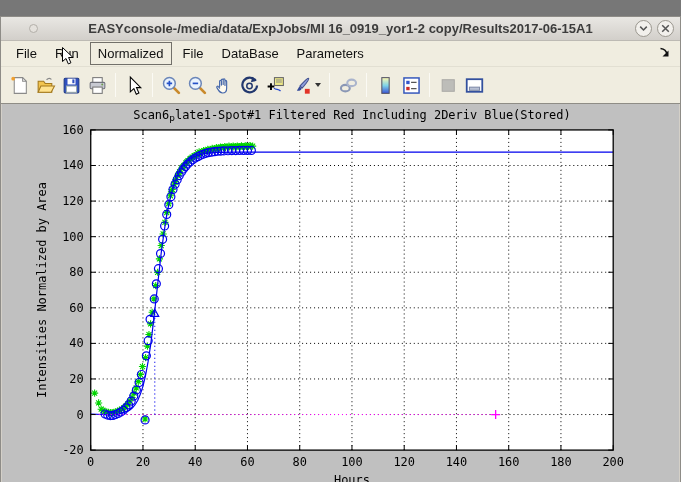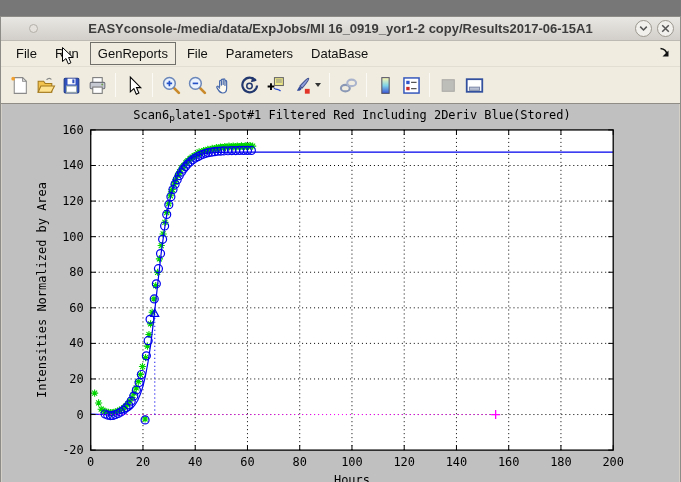--- a/index.html
+++ b/index.html
@@ -76,24 +76,24 @@
           <svg viewBox="0 0 16 16">
             <path d="M4.5 4.5l7 7M11.5 4.5l-7 7" stroke="#555" fill="none" stroke-width="1.6"></path>
           </svg>
         </button>
     </span>
   </div>
 
   <div class="menubar" id="menubar">
     <span class="menu-item">File</span>
       <span class="menu-item">Run</span>
-      <span class="menu-item boxed">GenReports</span>
+      <span class="menu-item boxed">Normalized</span>
       <span class="menu-item">File</span>
+      <span class="menu-item">DataBase</span>
       <span class="menu-item">Parameters</span>
-      <span class="menu-item">DataBase</span>
       <svg class="menubar-dock" viewBox="0 0 14 14">
       <path d="M2.5 2.5c4.5.5 6 2.5 6.5 6" fill="none" stroke="#111" stroke-width="1.6"></path>
       <path d="M4.5 10.5h6v-6z" fill="#111"></path>
     </svg>
   </div>
 
   <div class="toolbar" id="toolbar">
       <button class="tb-btn">
         <svg viewBox="0 0 20 20">
           <path d="M5 2.5h8l3.5 3.5v11.5H5z" fill="#fff" stroke="#8a8a8a"></path>

